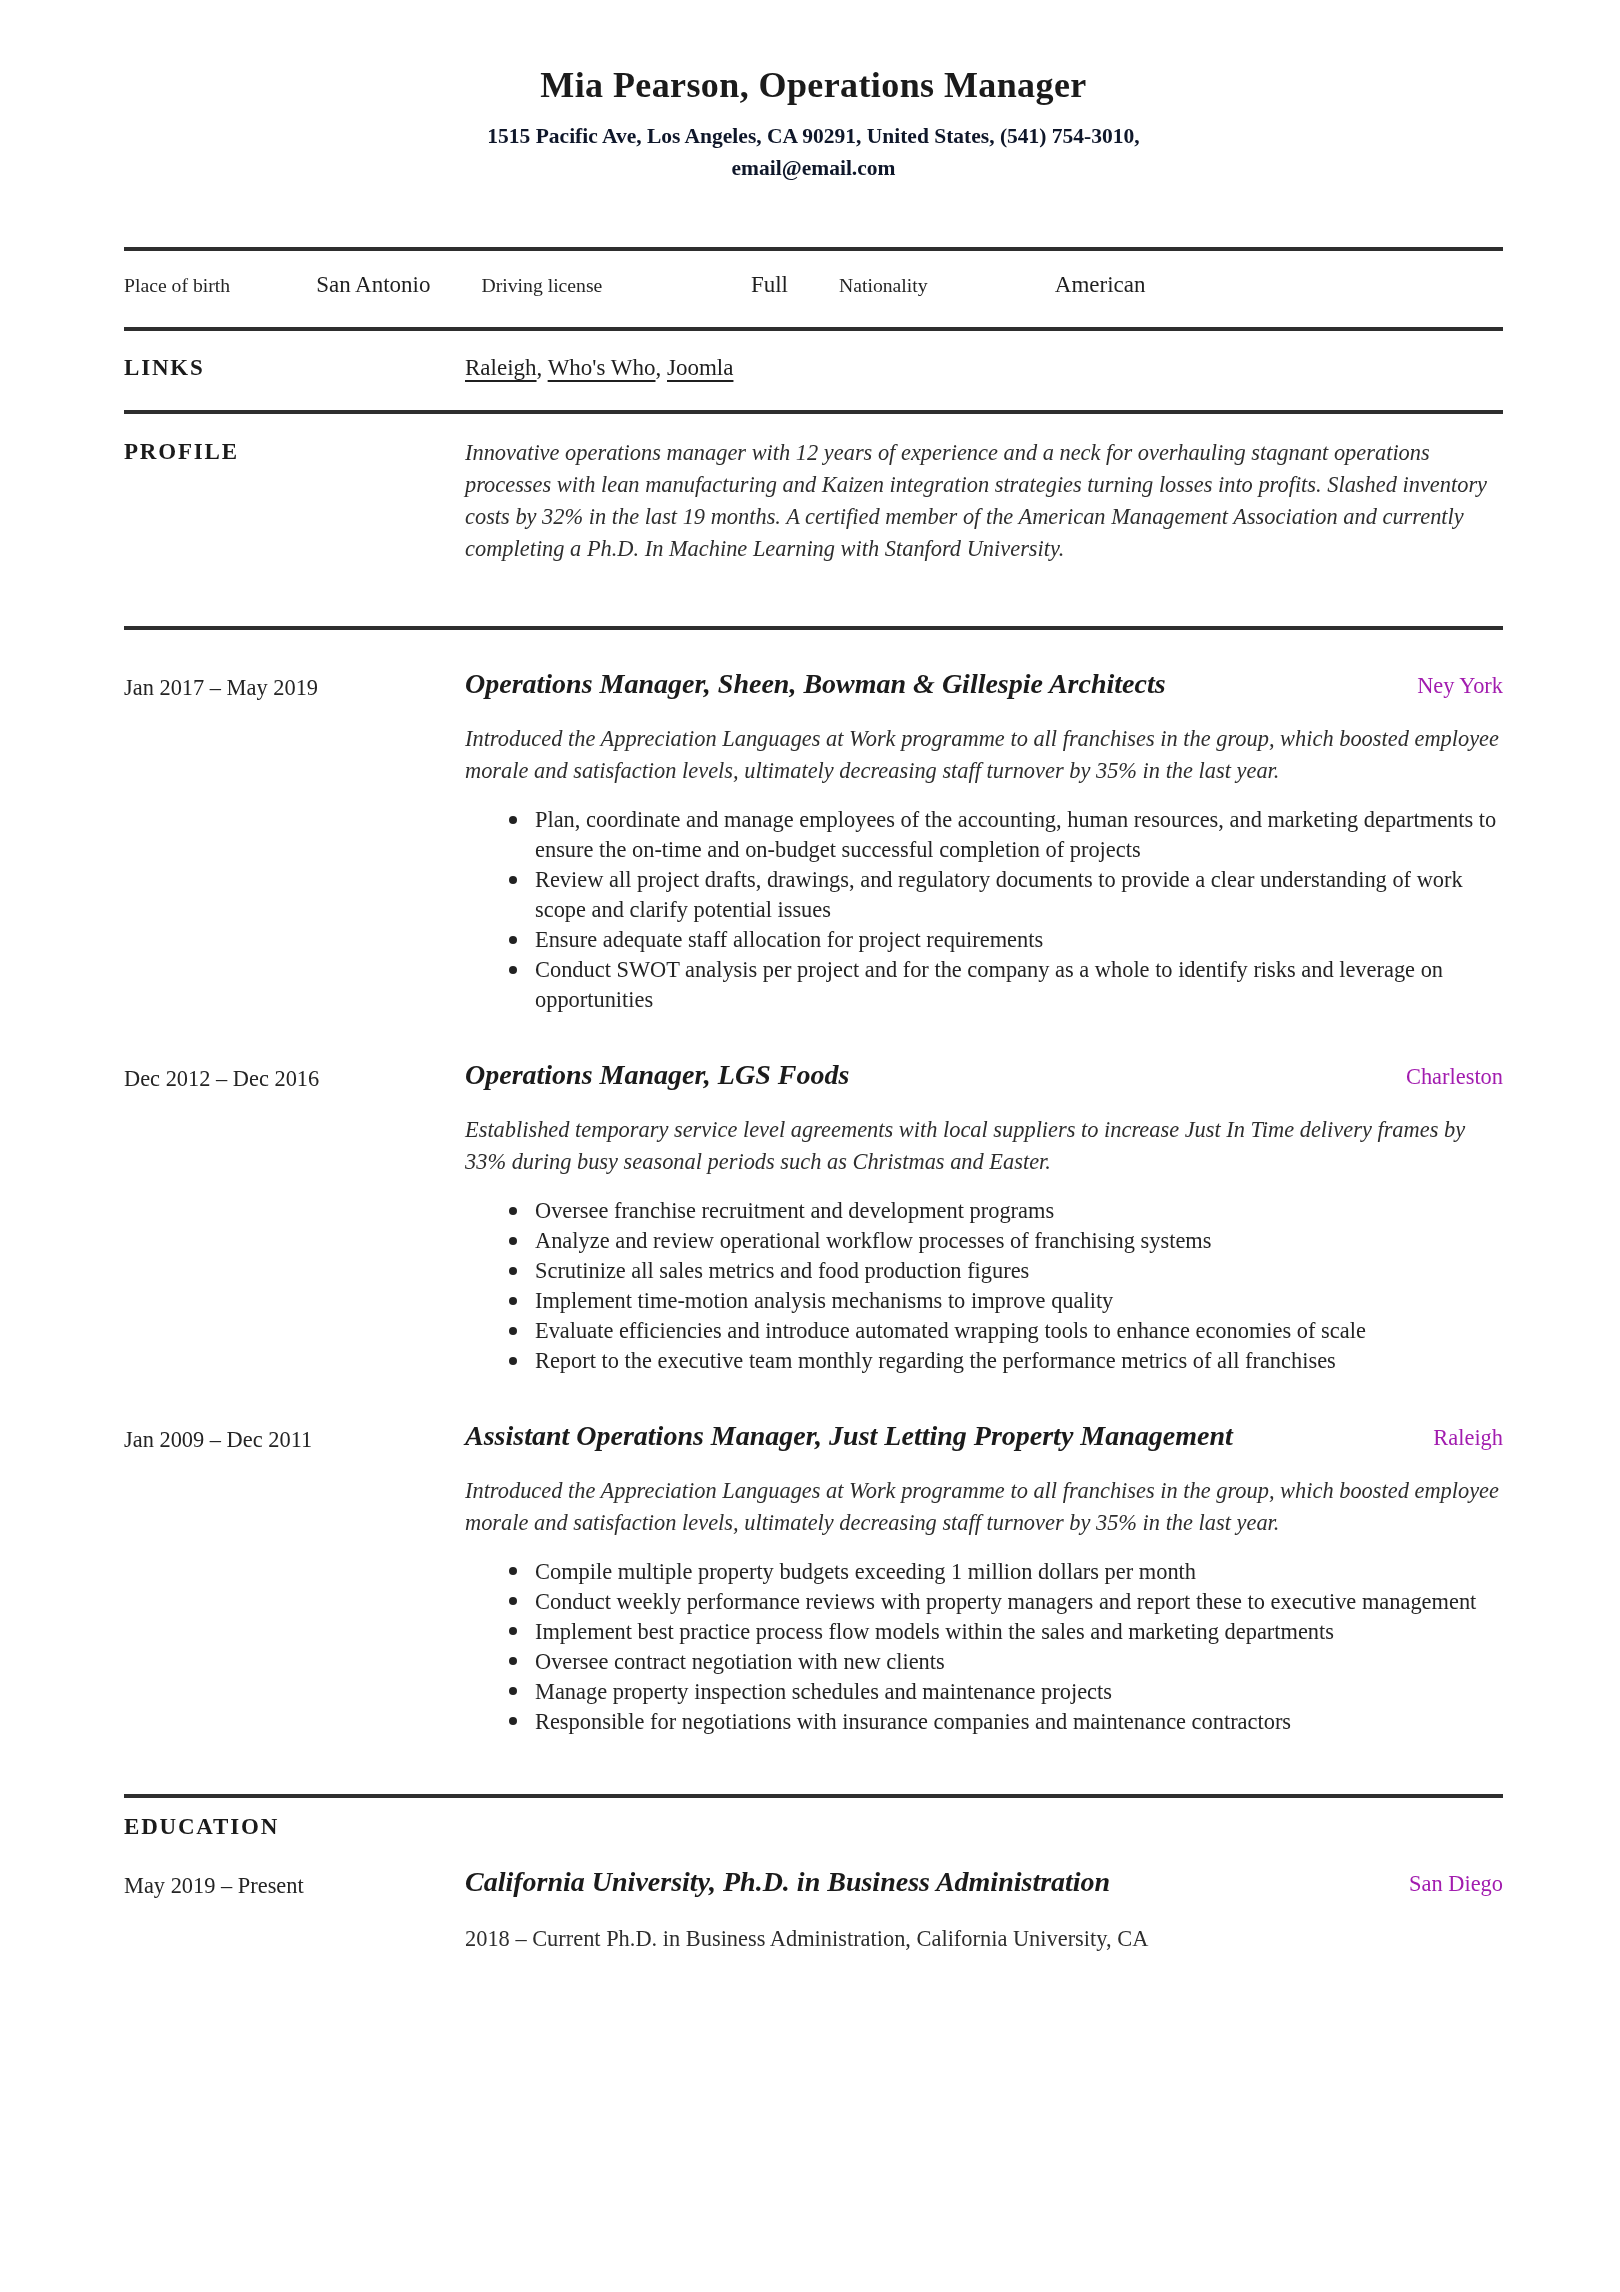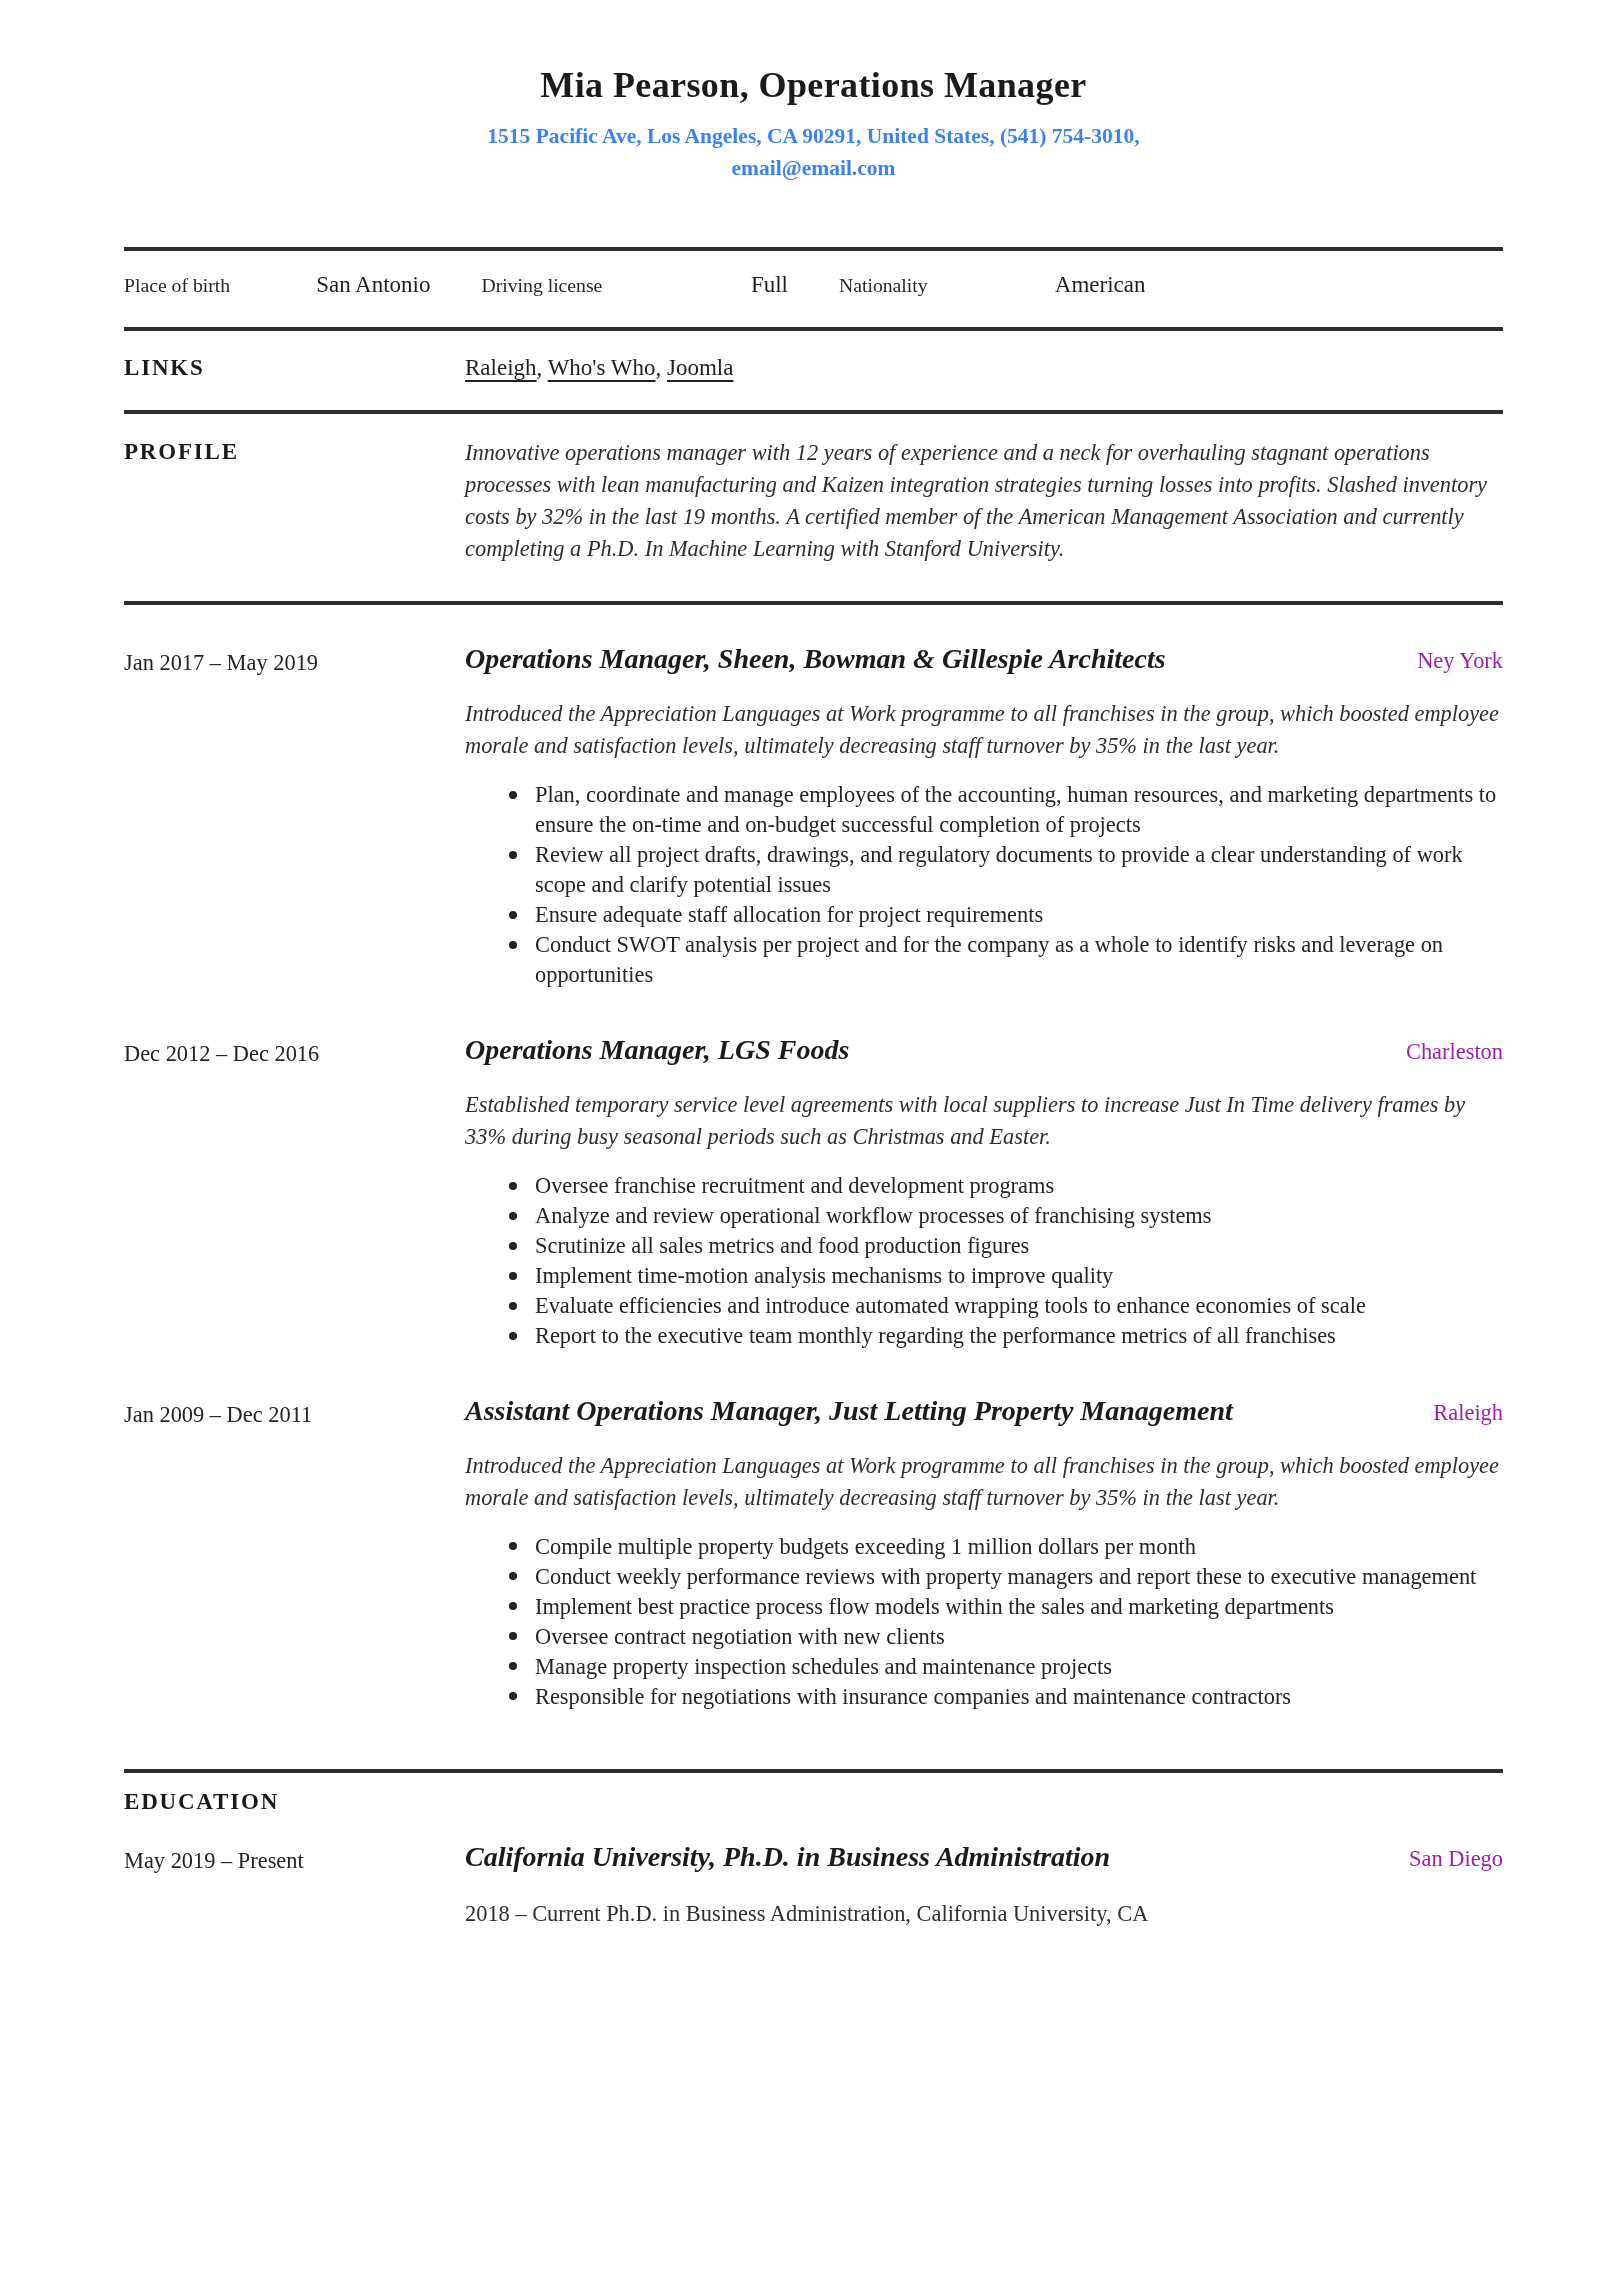--- a/index.html
+++ b/index.html
@@ -18,21 +18,21 @@
 
   
   .header { padding-top: 62px; text-align: center; }
   .name {
     font-size: 36px;
     font-weight: 700;
     line-height: 47px;
     letter-spacing: 0.4px;
     color: #1b1b1b;
   }
-  .contact { margin-top: 10.7px; font-weight: 700; font-size: 21.5px; line-height: 32px; color: #3b82f6; }
+  .contact { margin-top: 10.7px; font-weight: 700; font-size: 21.5px; line-height: 32px; color: #0f172a; }
 
   
   section { border-top: 4.5px solid #2e2e2e; }
   .details-section { margin-top: 63px; padding: 21.5px 0 29px; }
   h2.sec-heading {
     font-size: 23px;
     font-weight: 700;
     letter-spacing: 1.8px;
     line-height: 30px;
     color: #1b1b1b;
@@ -55,21 +55,21 @@
   .links-section { padding: 21.5px 0 27px; }
   .links-line { font-size: 23px; line-height: 30px; }
   .links-line a {
     color: #1f1f1f;
     text-decoration: underline;
     text-underline-offset: 4.5px;
     text-decoration-thickness: 1.8px;
   }
   .sep { white-space: pre; }
 
-  .profile-section { padding: 23px 0 36px; }
+  .profile-section { padding: 23px 0 61px; }
   .summary { font-size: 22.4px; line-height: 32px; color: #2e2e2e; }
   .italic { font-style: italic; }
 
   .employment-section { padding-top: 14.3px; }
   .entries { margin-top: 21.5px; }
   .entry { margin-top: 0; }
   .entry + .entry { margin-top: 41px; }
   .dates { font-size: 22.4px; line-height: 30px; padding-top: 8px; color: #242424; }
   .title-row { display: flex; justify-content: space-between; align-items: baseline; gap: 27px; }
   .job-title {

